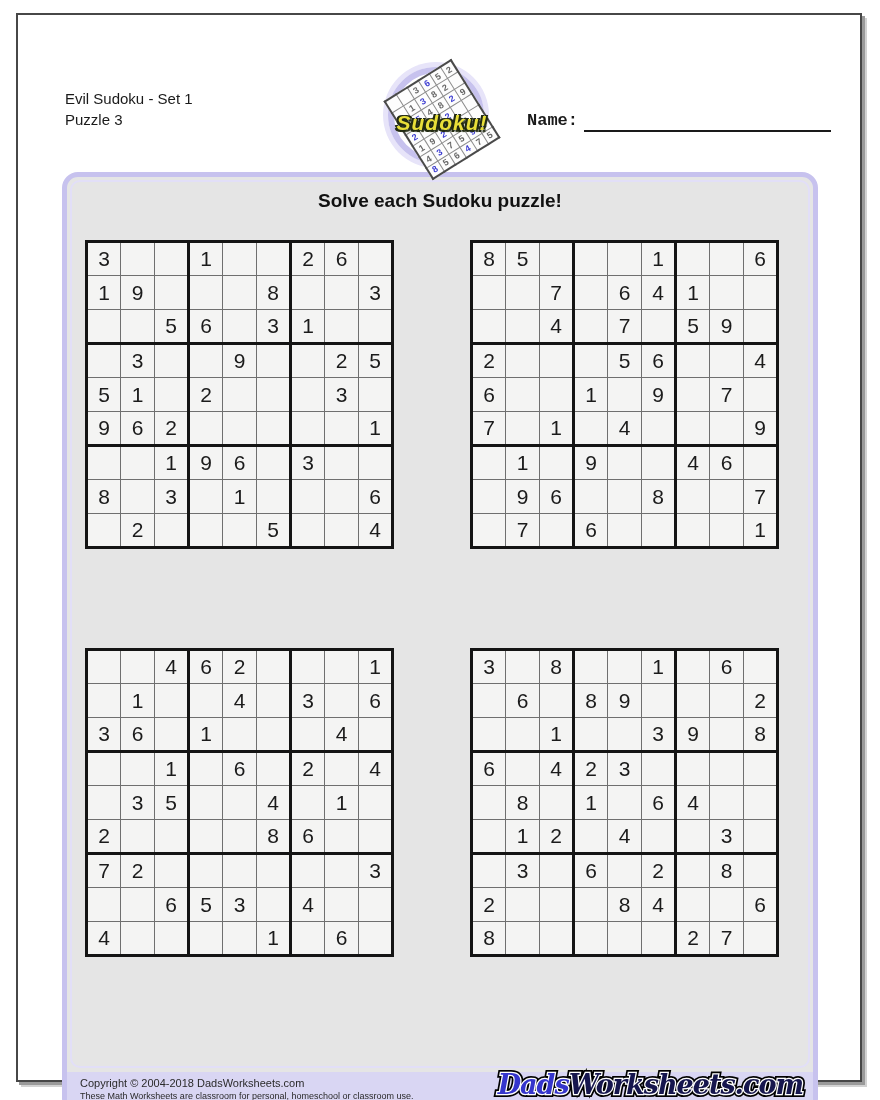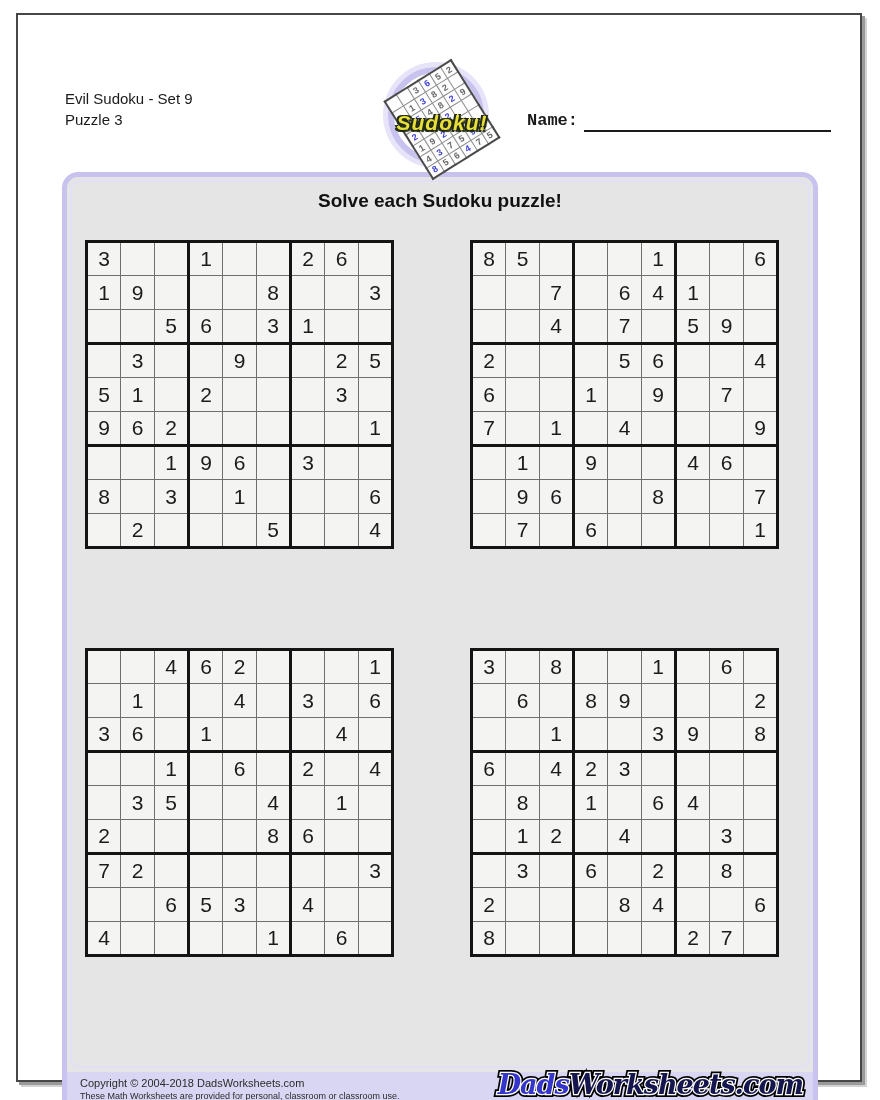--- a/index.html
+++ b/index.html
@@ -84,21 +84,21 @@
   .dl-mid    { -webkit-text-stroke:2.5px #fff; color:#fff; }
   .dl-top .blue { color:#3535cc; }
   .dl-top .dark { color:#16164e; }
 </style>
 </head>
 <body>
 
 <div class="page">
 
   <div class="header-block">
-    <div class="header-line">Evil Sudoku - Set 9</div>
+    <div class="header-line">Evil Sudoku - Set 1</div>
     <div class="header-line">Puzzle 3</div>
   </div>
 
   <div class="logo-wrap">
     <div class="logo-ring"></div>
     <table class="logo-grid">
         <tbody>
           <tr>
             <td class="blue"></td>
             <td></td>
@@ -578,21 +578,21 @@
             <td>2</td>
             <td>7</td>
             <td></td>
           </tr>
         </tbody>
       </table>
 
     <div class="box-footer">
       <div class="footer-copy">
         <div class="footer-line1">Copyright © 2004-2018 DadsWorksheets.com</div>
-        <div class="footer-line2">These Math Worksheets are provided for personal, classroom or classroom use.</div>
+        <div class="footer-line2">These Math Worksheets are classroom for personal, homeschool or classroom use.</div>
       </div>
       <div class="dads-logo">
         <span class="dl dl-stroke"><span>Dads</span><span>Worksheets.com</span></span>
         <span class="dl dl-mid"><span>Dads</span><span>Worksheets.com</span></span>
         <span class="dl dl-top"><span class="blue">Dads</span><span class="dark">Worksheets.com</span></span>
       </div>
     </div>
   </div>
 
 </div>

